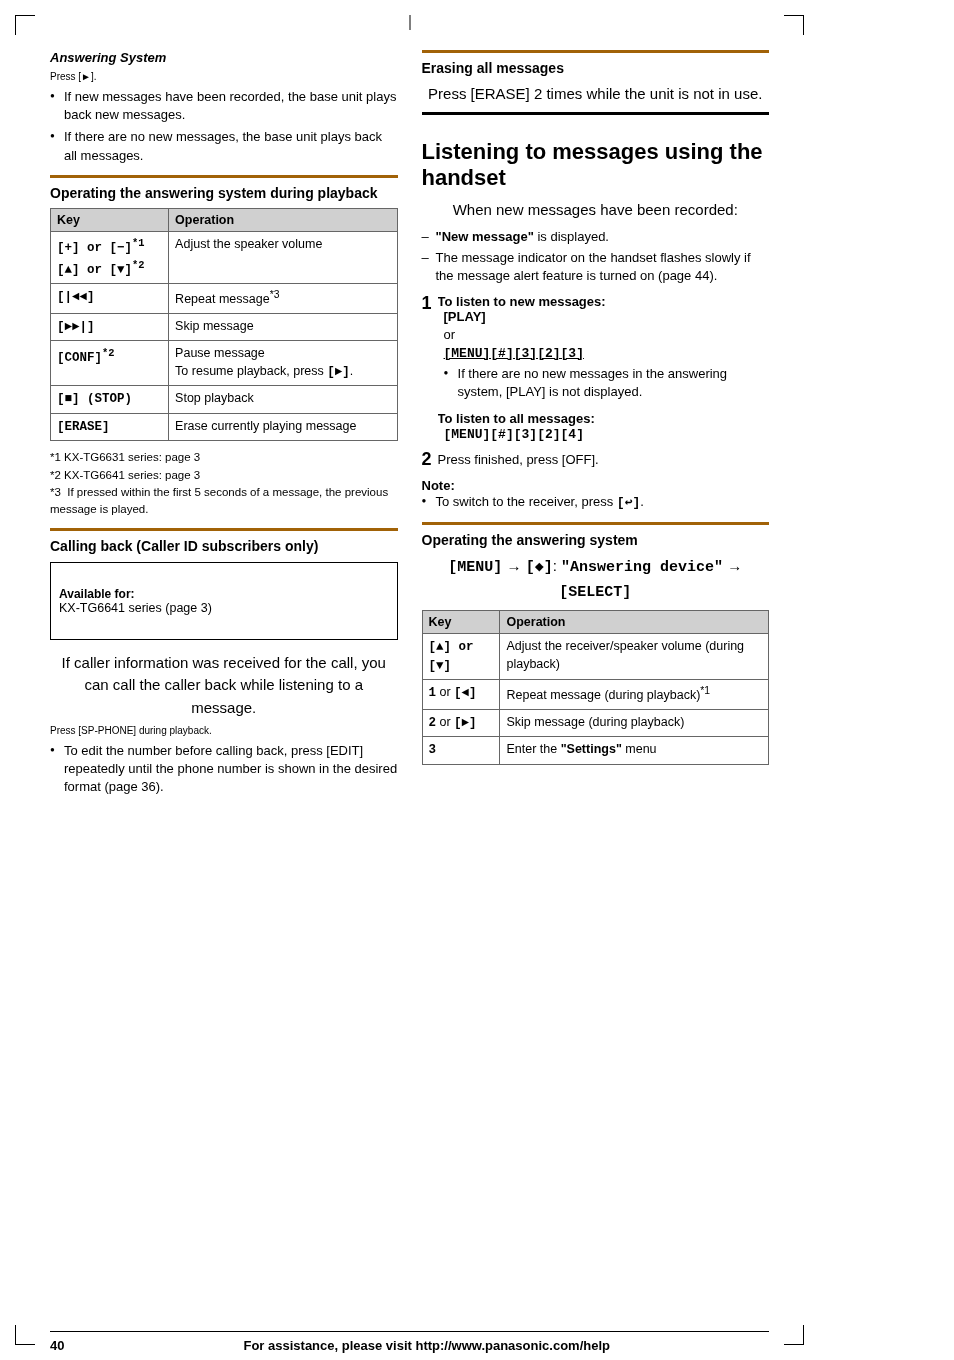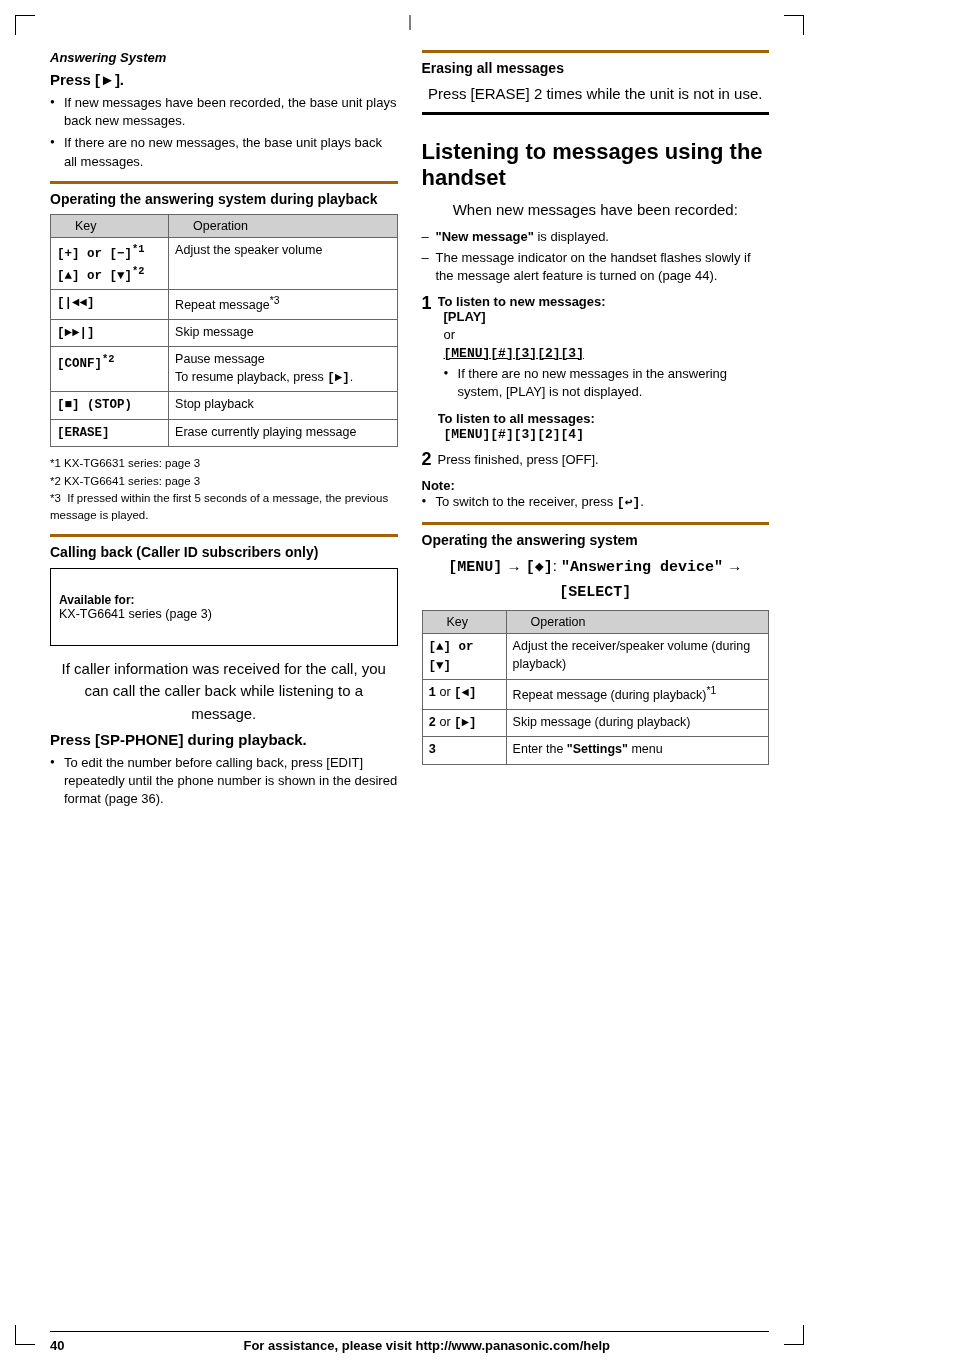--- a/index.html
+++ b/index.html
@@ -57,23 +57,22 @@
     }
 
     .section-title-italic {
       font-style: italic;
       font-weight: bold;
       font-size: 13px;
       margin-bottom: 6px;
     }
 
     .press-line {
-      font-size: 15px;
+      font-size: 10px;
       margin-bottom: 6px;
-      font-weight: bold;
     }
 
     .bullet-list {
       list-style: none;
       margin-bottom: 10px;
     }
 
     .bullet-list li {
       padding-left: 14px;
       position: relative;
@@ -103,23 +102,23 @@
     .op-table {
       width: 100%;
       border-collapse: collapse;
       margin-bottom: 8px;
       font-size: 12.5px;
     }
 
     .op-table th {
       background: #d0d0d0;
       border: 1px solid #666;
-      padding: 4px 24px;
+      padding: 4px 6px;
       text-align: left;
-      font-weight: normal;
+      font-weight: bold;
     }
 
     .op-table td {
       border: 1px solid #666;
       padding: 4px 6px;
       vertical-align: top;
       line-height: 1.4;
     }
 
     .footnotes {

